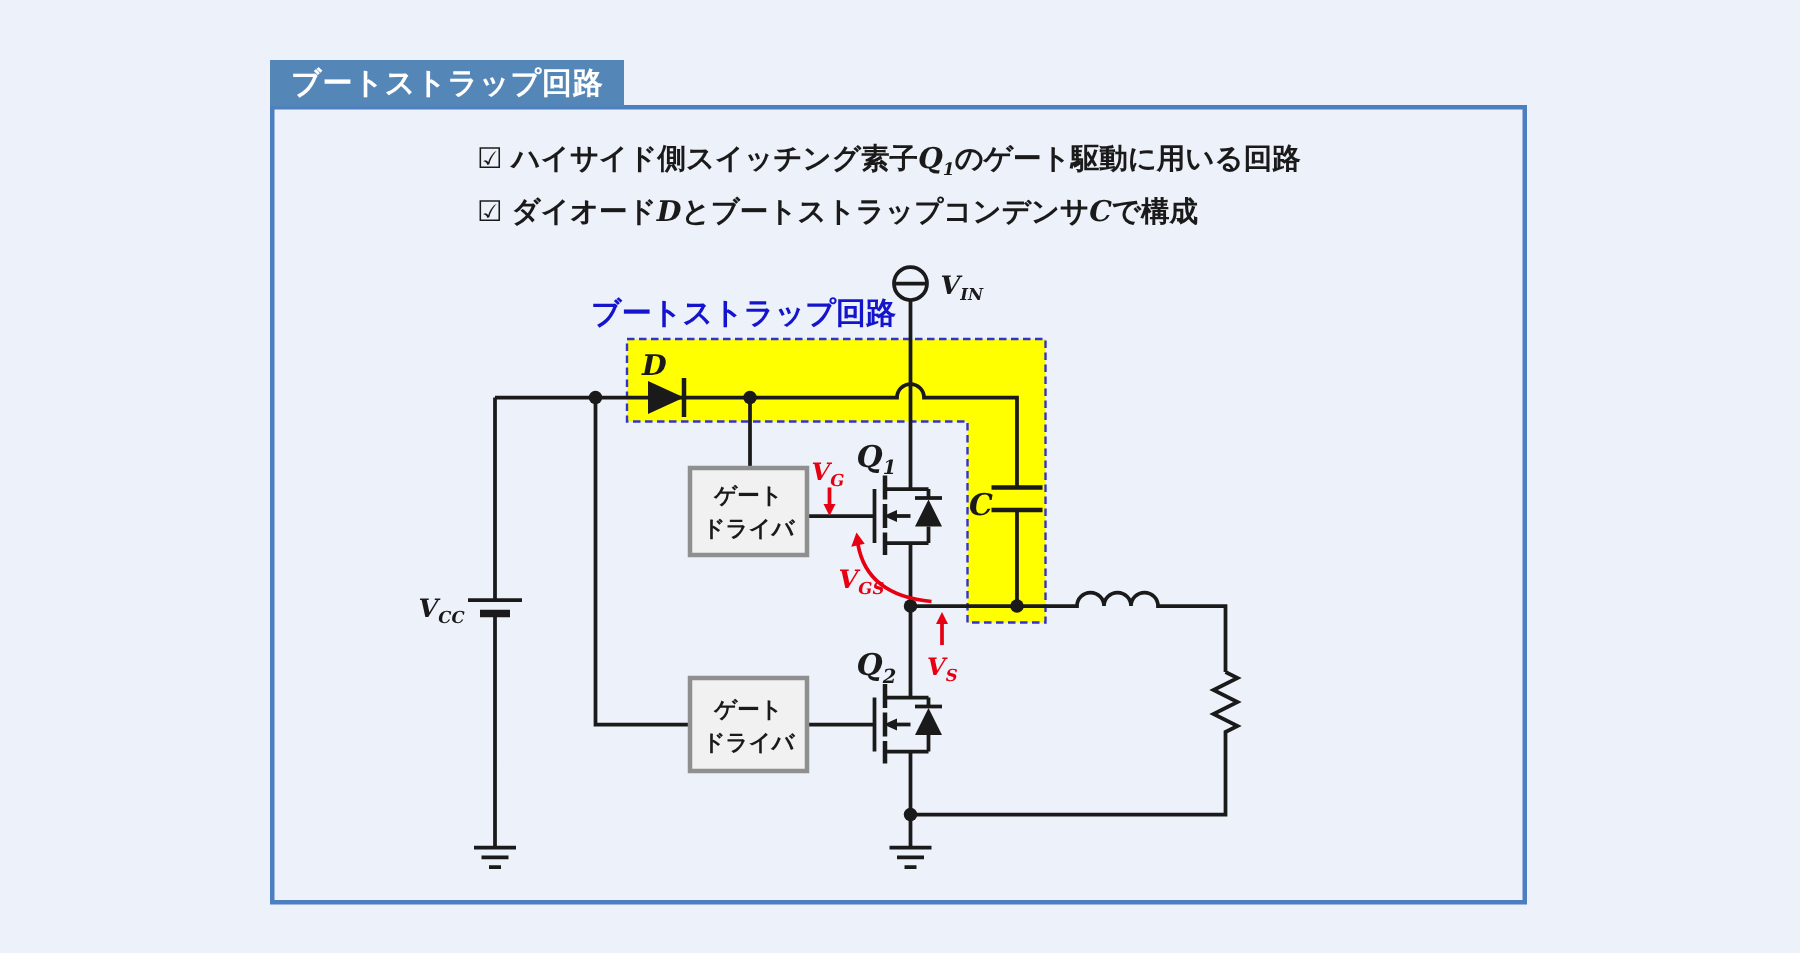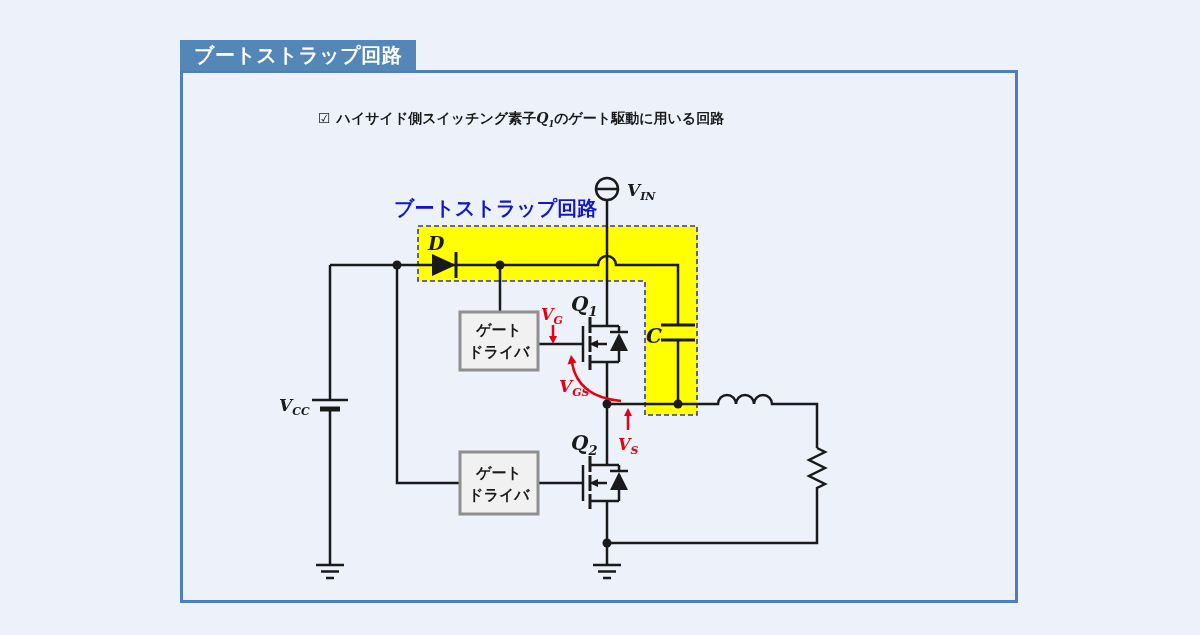--- a/index.html
+++ b/index.html
@@ -15,22 +15,22 @@
     background:transparent;
   }
   .title-bar{
     position:absolute;left:180px;top:40px;width:222px;height:31px;
     background:var(--title-bg,#5586b8);
     color:var(--title-fg,#fff);
     font-size:20px;font-weight:bold;line-height:31px;padding-left:14px;
     letter-spacing:0.5px;
   }
   .bullets{
-    position:absolute;left:318px;top:104px;
-    font-size:14px;font-weight:bold;line-height:28px;color:var(--text,#1a1a1a);
+    position:absolute;left:318px;top:92px;
+    font-size:19px;font-weight:bold;line-height:28px;color:var(--text,#1a1a1a);
     white-space:nowrap;
   }
   .bullet .chk{margin-right:6px;}
   .math{font-family:"DejaVu Serif",serif;font-style:italic;font-weight:bold;}
   sub.math{font-size:0.6em;}
   svg{position:absolute;left:0;top:0;}
   .wire{stroke:var(--wire,#1a1a1a);stroke-width:2.5;fill:none;}
   .wire-thick{stroke:var(--wire,#1a1a1a);stroke-width:3;fill:none;}
   .wire-fat{stroke:var(--wire,#1a1a1a);stroke-width:5;fill:none;}
   .blk{fill:var(--wire,#1a1a1a);stroke:none;}
@@ -49,20 +49,23 @@
 
 <div class="container"></div>
 
 <div class="title-bar">
   <span>ブートストラップ回路</span>
 </div>
 
 <div class="bullets">
   <div class="bullet">
     <span class="chk">☑</span><span>ハイサイド側スイッチング素子</span><span class="math">Q</span><sub class="math">1</sub><span>のゲート駆動に用いる回路</span>
+  </div>
+  <div class="bullet">
+    <span class="chk">☑</span><span>ダイオード</span><span class="math">D</span><span>とブートストラップコンデンサ</span><span class="math">C</span><span>で構成</span>
   </div>
 </div>
 
 <svg width="1200" height="635" viewBox="0 0 1200 635">
 
   <path class="hl" d="M418,226 H697 V415 H645 V281 H418 Z"></path>
   <path class="hl-border" d="M418,226 H697 V415 H645 V281 H418 Z"></path>
 
   <g>
     <path class="wire" d="M330,265 H598 A9 9 0 0 1 616,265 H678 V325"></path>

